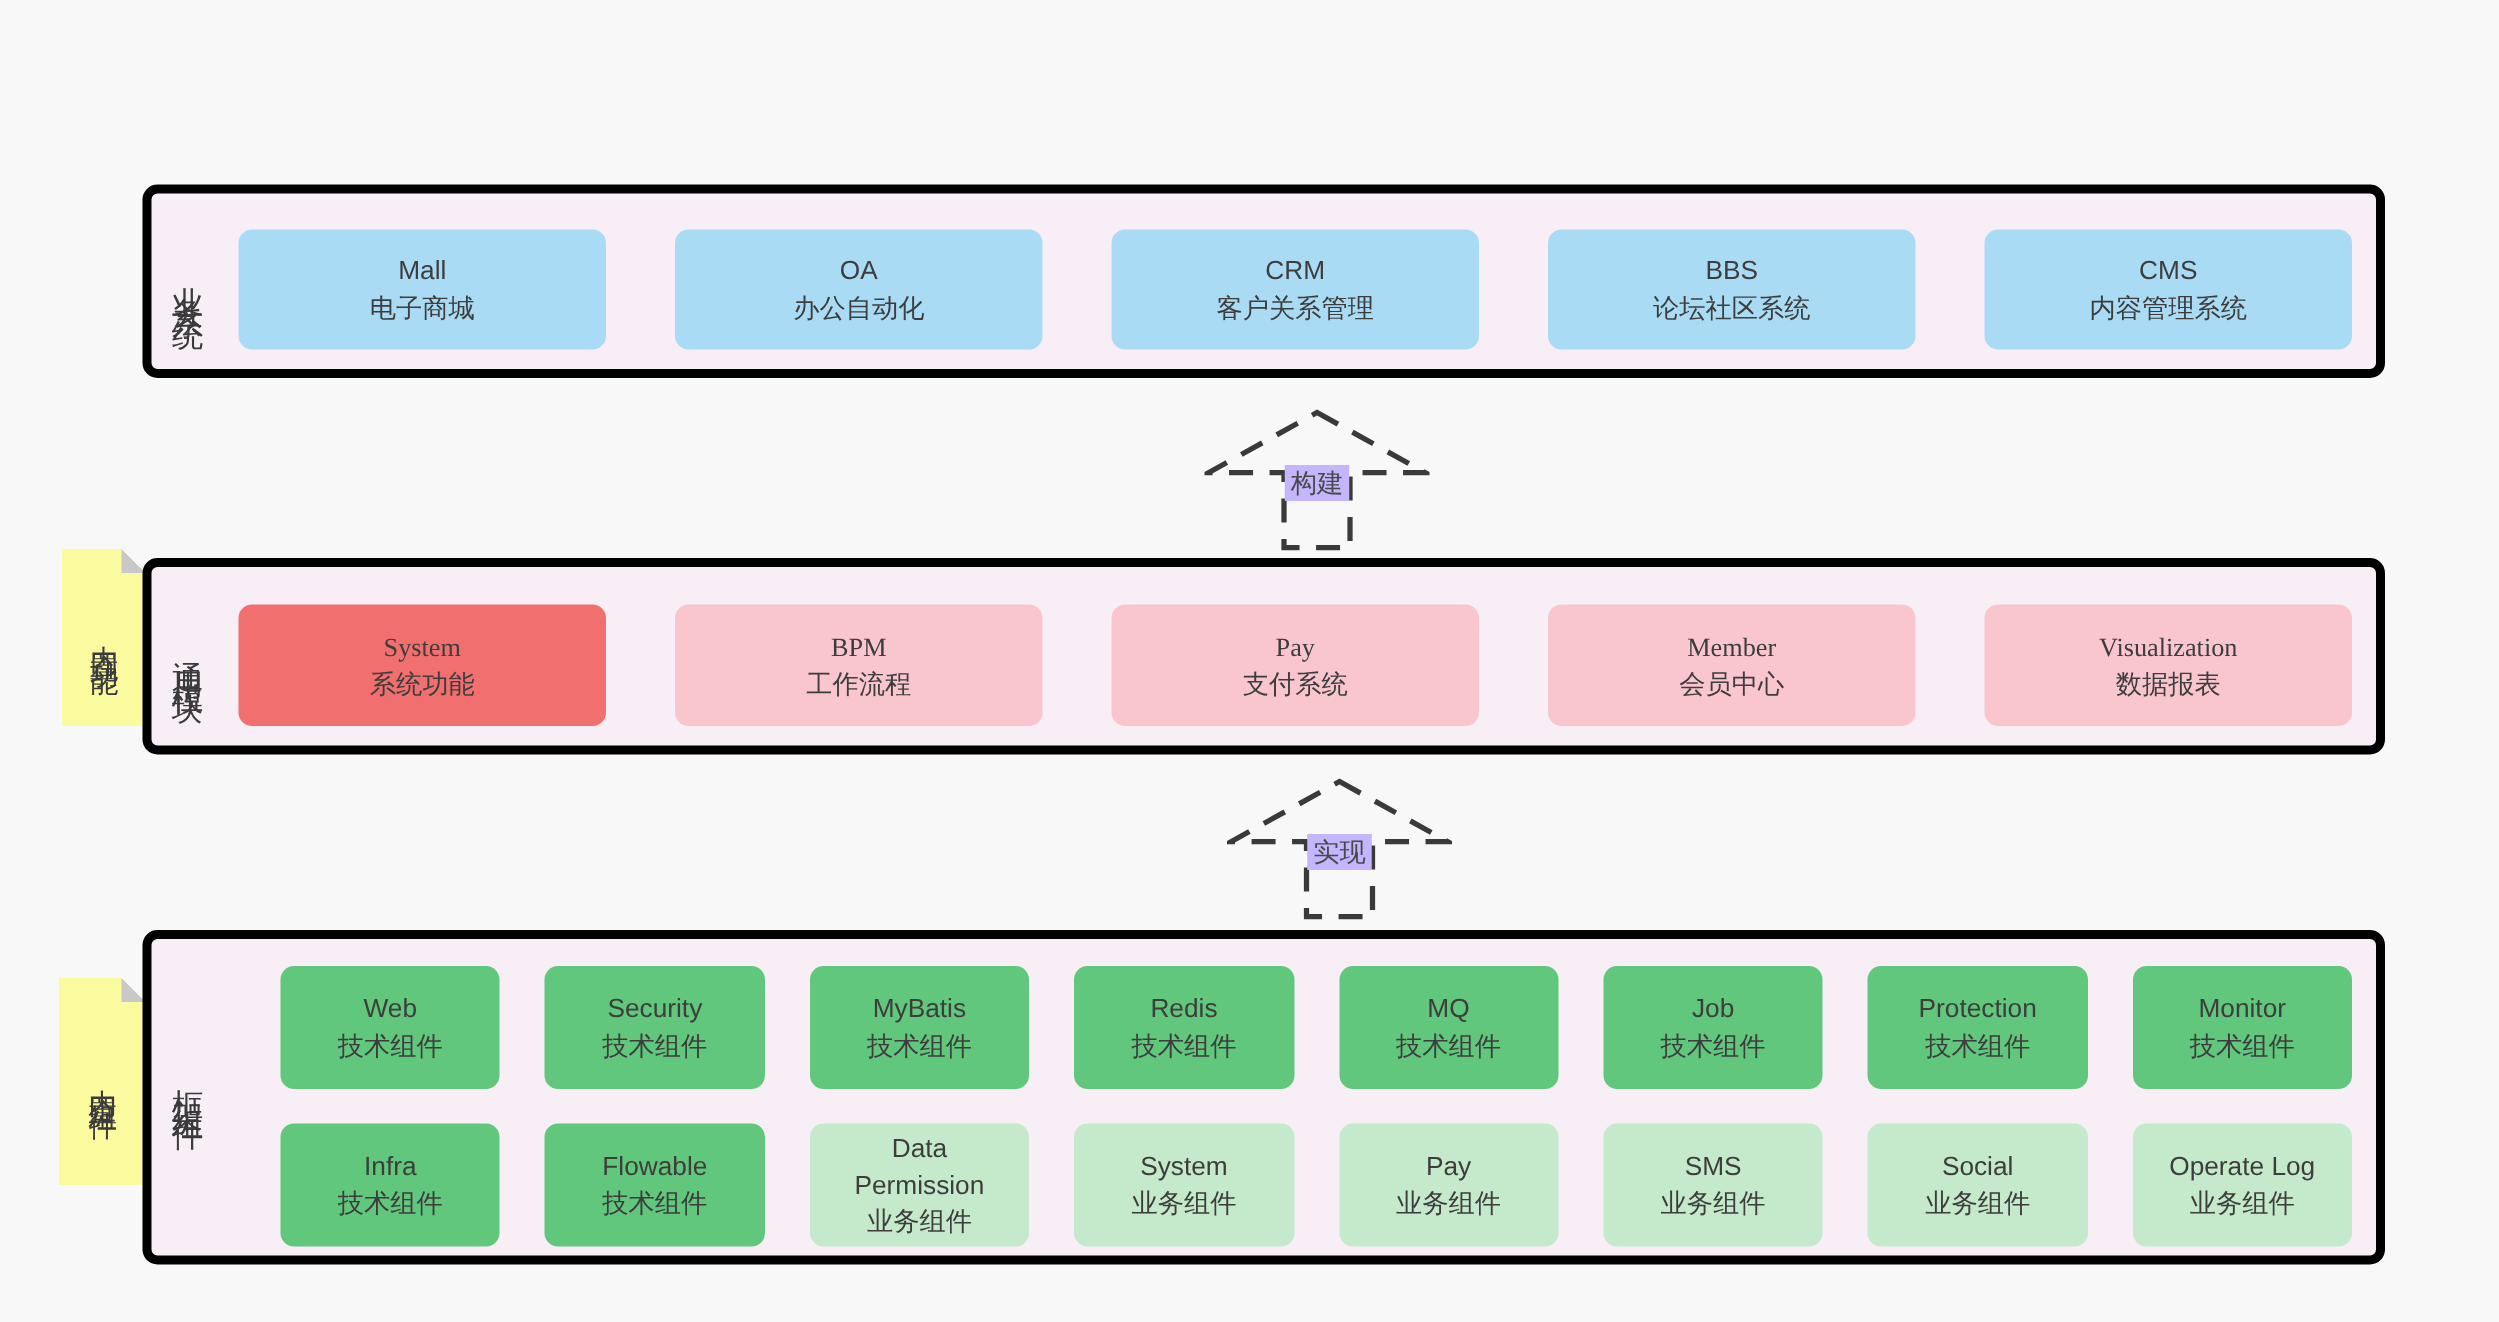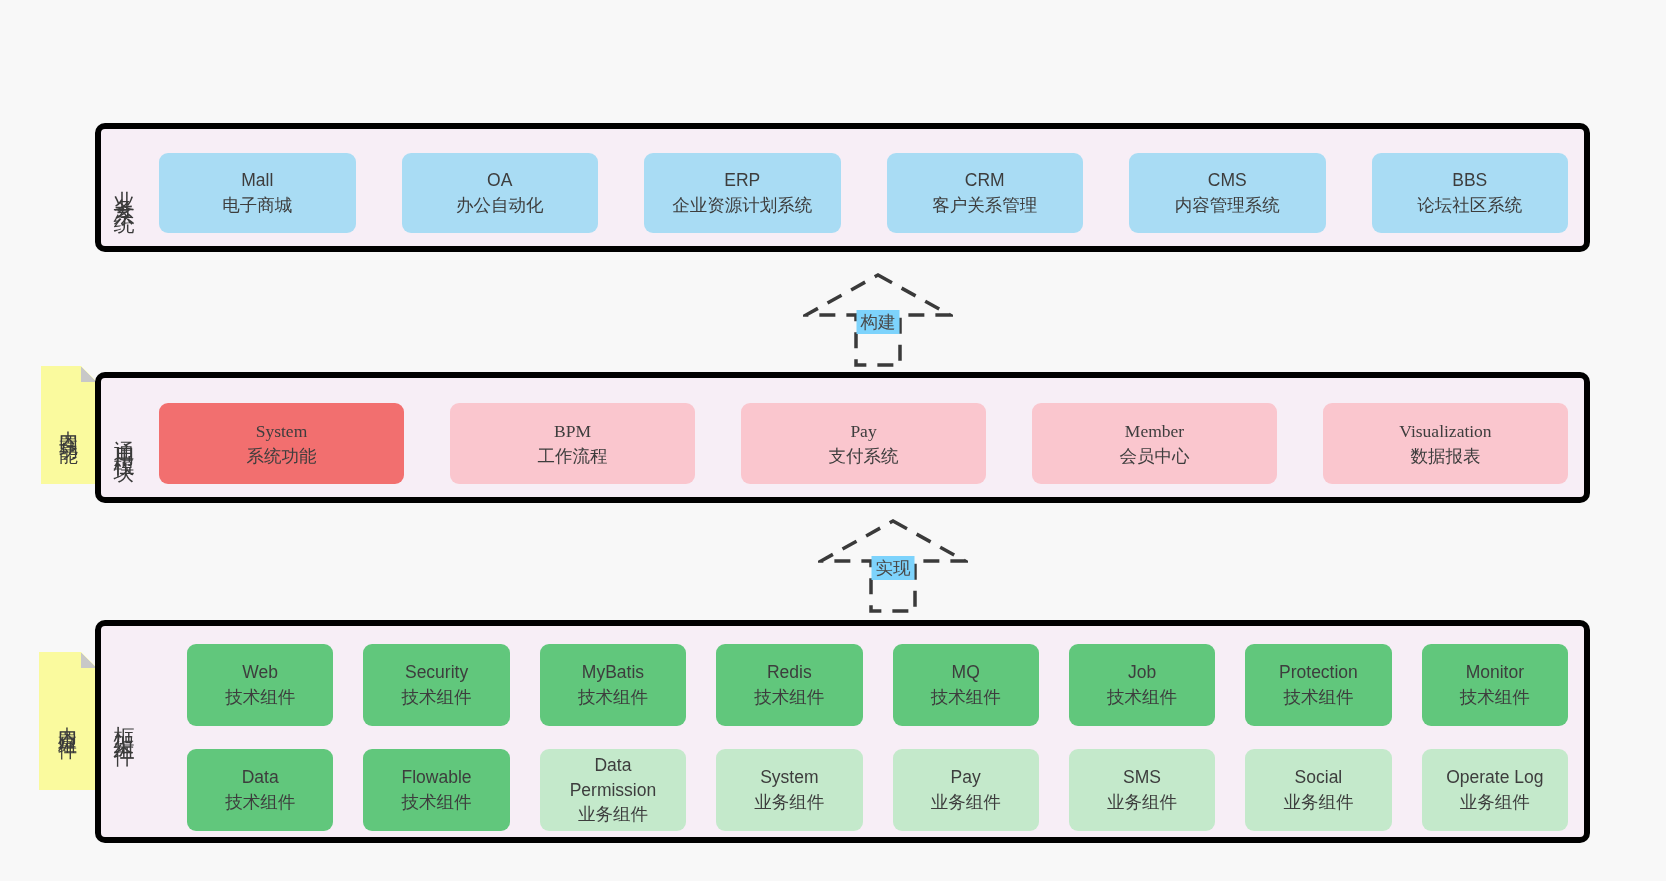--- a/index.html
+++ b/index.html
@@ -64,53 +64,49 @@
     writing-mode:vertical-rl;text-orientation:upright;
     font-size:19px;letter-spacing:5px;line-height:1;color:#3a3a3a;
   }
 
   .arrow{position:absolute;width:150px;height:96px;z-index:2;}
   #arrow-build{left:803px;top:272px;}
   #arrow-implement{left:818px;top:518px;}
   .arrow svg{position:absolute;inset:0;}
   .arrow .alabel{
     position:absolute;left:50%;top:50px;transform:translate(-50%,-50%);
-    background:#7dd3fc;padding:0 4px;font-size:17.5px;color:#494949;
+    background:#c4b5fd;padding:0 4px;font-size:17.5px;color:#494949;
     white-space:nowrap;
   }
 </style>
 </head>
 <body>
 
 <div class="panel" id="panel-business">
   <div class="vlabel">业务系统</div>
   <div class="row row-6">
     <div class="box blue">
       <span class="title">Mall</span>
       <span class="subtitle">电子商城</span>
     </div>
     <div class="box blue">
       <span class="title">OA</span>
       <span class="subtitle">办公自动化</span>
     </div>
     <div class="box blue">
-      <span class="title">ERP</span>
-      <span class="subtitle">企业资源计划系统</span>
-    </div>
-    <div class="box blue">
       <span class="title">CRM</span>
       <span class="subtitle">客户关系管理</span>
     </div>
     <div class="box blue">
+      <span class="title">BBS</span>
+      <span class="subtitle">论坛社区系统</span>
+    </div>
+    <div class="box blue">
       <span class="title">CMS</span>
       <span class="subtitle">内容管理系统</span>
-    </div>
-    <div class="box blue">
-      <span class="title">BBS</span>
-      <span class="subtitle">论坛社区系统</span>
     </div>
   </div>
 </div>
 
 <div class="arrow" id="arrow-build">
   <svg viewBox="0 0 150 96">
     <polygon points="75,3 147,43 97,43 97,93 53,93 53,43 3,43" fill="none" stroke="#3a3a3a" stroke-width="3.5" stroke-dasharray="16 11"></polygon>
   </svg>
   <div class="alabel">构建</div>
 </div>
@@ -189,21 +185,21 @@
       <span class="title">Protection</span>
       <span class="subtitle">技术组件</span>
     </div>
     <div class="box green">
       <span class="title">Monitor</span>
       <span class="subtitle">技术组件</span>
     </div>
   </div>
   <div class="row row-8 r2">
     <div class="box green">
-      <span class="title">Data</span>
+      <span class="title">Infra</span>
       <span class="subtitle">技术组件</span>
     </div>
     <div class="box green">
       <span class="title">Flowable</span>
       <span class="subtitle">技术组件</span>
     </div>
     <div class="box green-light">
       <span class="title wrap">Data Permission</span>
       <span class="subtitle">业务组件</span>
     </div>

